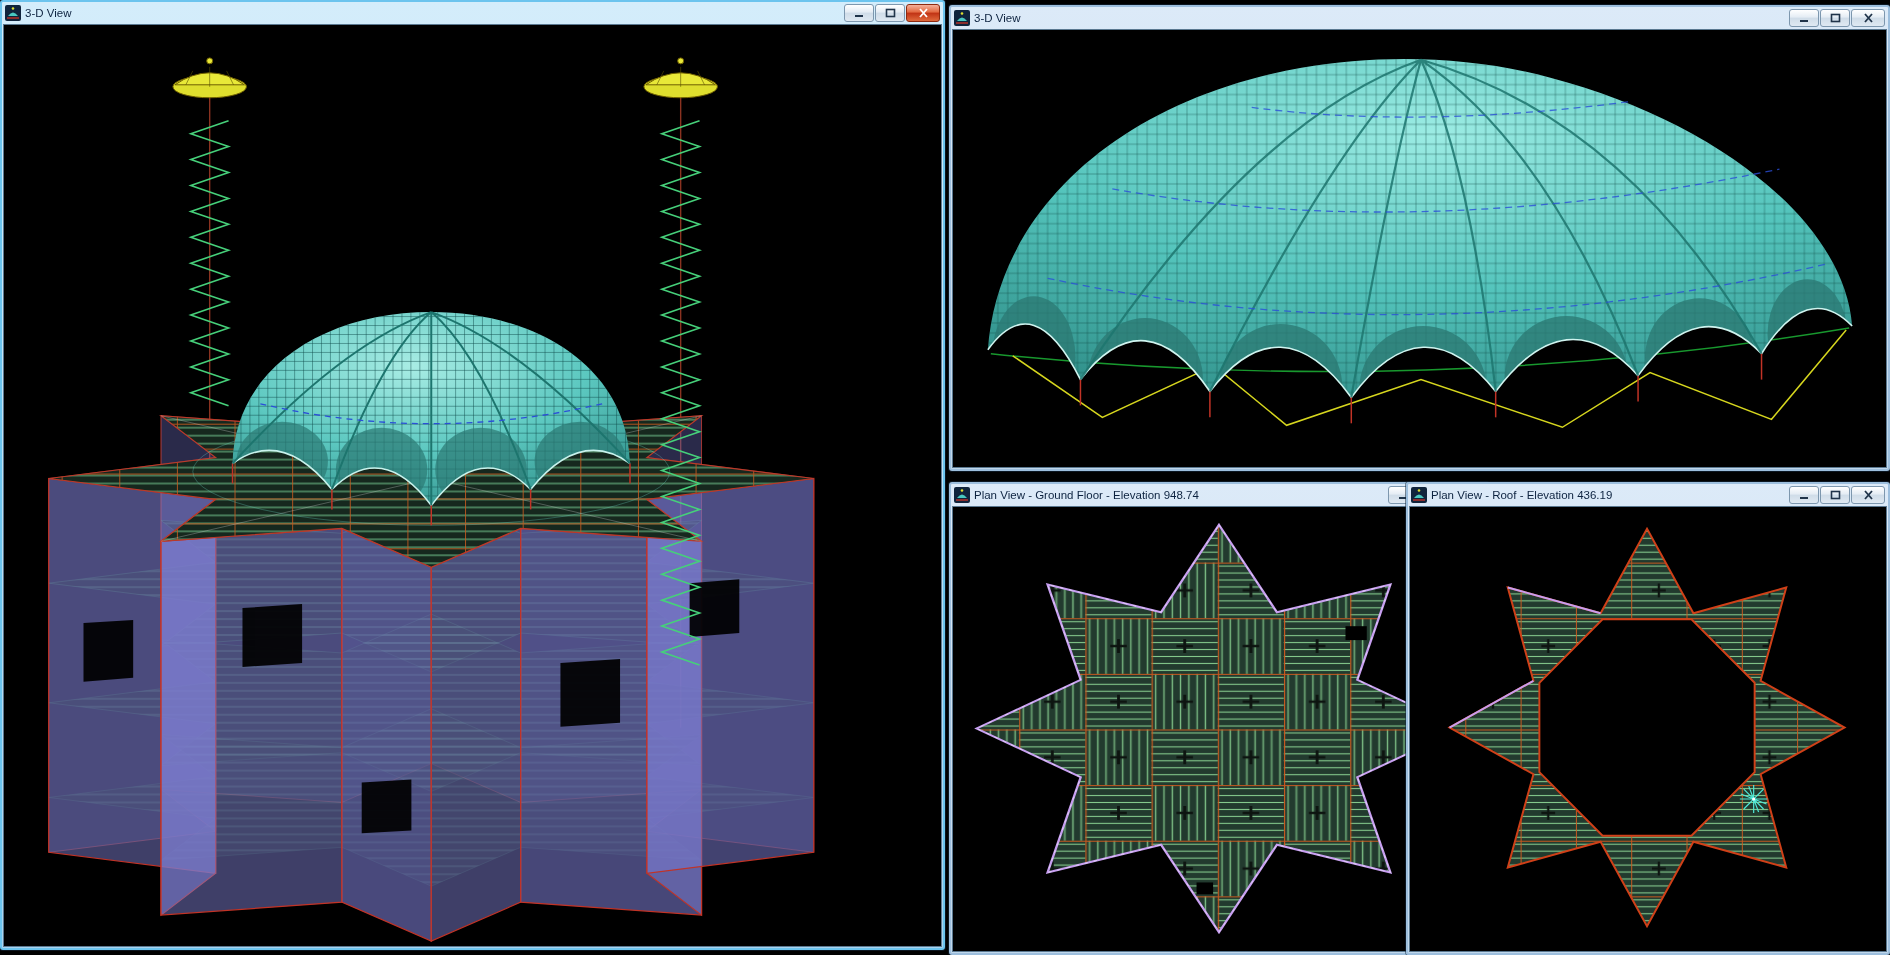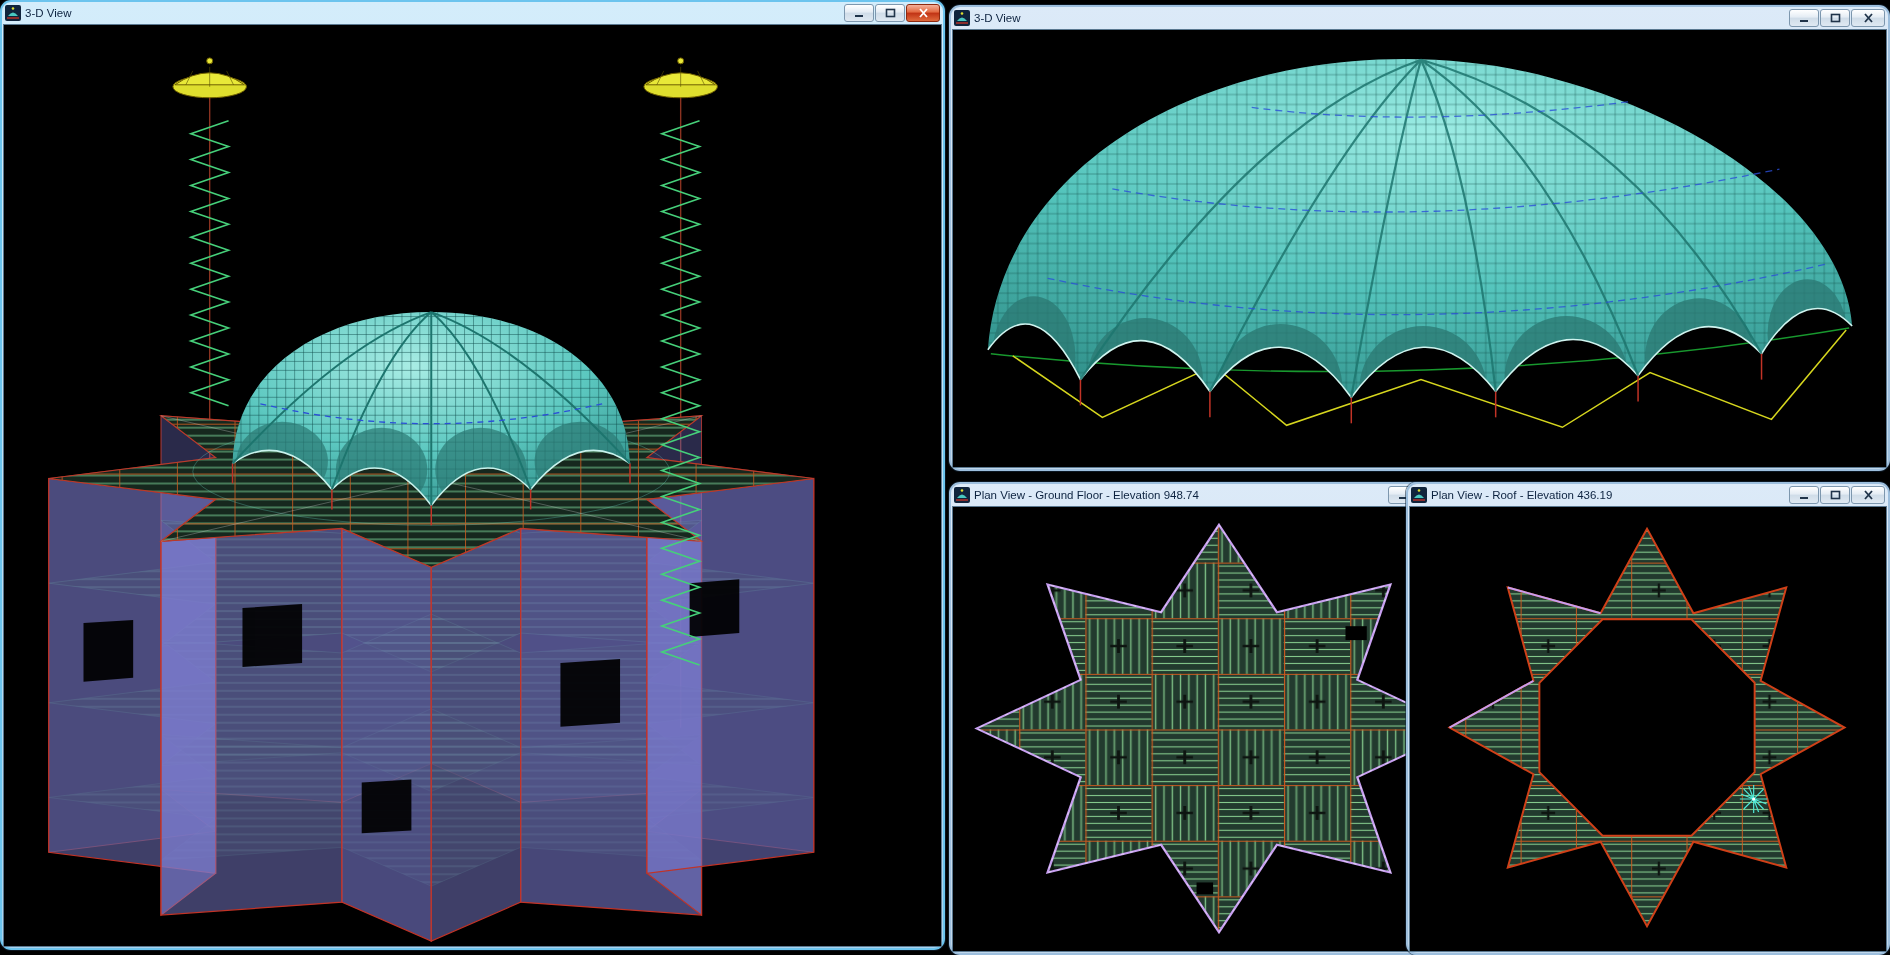--- a/index.html
+++ b/index.html
@@ -3,21 +3,21 @@
 <meta charset="utf-8">
 <style>
   html,body{margin:0;padding:0;}
   body{
     width:1890px;height:955px;position:relative;overflow:hidden;
     background:#000;
     font-family:"Liberation Sans",sans-serif;
   }
   .window{
     position:absolute;box-sizing:border-box;
-    border:2px solid #9cbedd;border-radius:11px;
+    border:2px solid #9cbedd;border-radius:3px;
     background:linear-gradient(#dcEAf8,#bfd6ea);
     box-shadow:0 0 0 1px rgba(20,40,60,.55);
   }
   .window.active{
     border-color:#6cc4ee;
     background:linear-gradient(#d4edfb,#a9d3ee);
   }
   .titlebar{
     height:22px;display:flex;align-items:center;gap:4px;padding:0 3px;
     font-size:11.5px;line-height:1;color:#0d2340;

